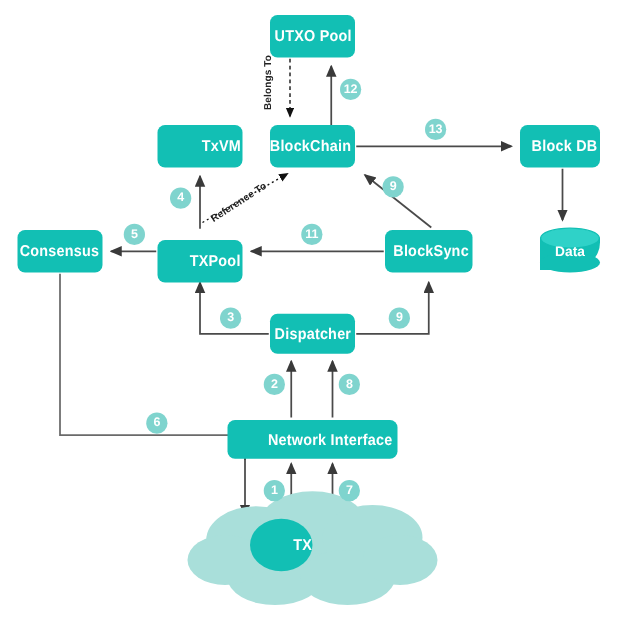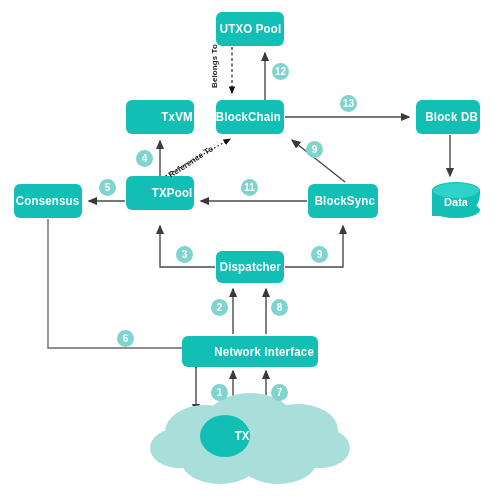--- a/index.html
+++ b/index.html
@@ -143,21 +143,21 @@
   </div>
 
   <div class="node" style="left:416px;top:100px;width:64px;height:34px;">
     <span>Block DB</span>
   </div>
 
   <div class="node" style="left:14px;top:184px;width:68px;height:34px;">
     <span>Consensus</span>
   </div>
 
-  <div class="node" style="left:126px;top:176px;width:68px;height:34px;">
+  <div class="node" style="left:126px;top:192px;width:68px;height:34px;">
     <span>TXPool</span>
   </div>
 
   <div class="node" style="left:308px;top:184px;width:70px;height:34px;">
     <span>BlockSync</span>
   </div>
 
   <div class="node" style="left:216px;top:251px;width:68px;height:32px;">
     <span>Dispatcher</span>
   </div>

